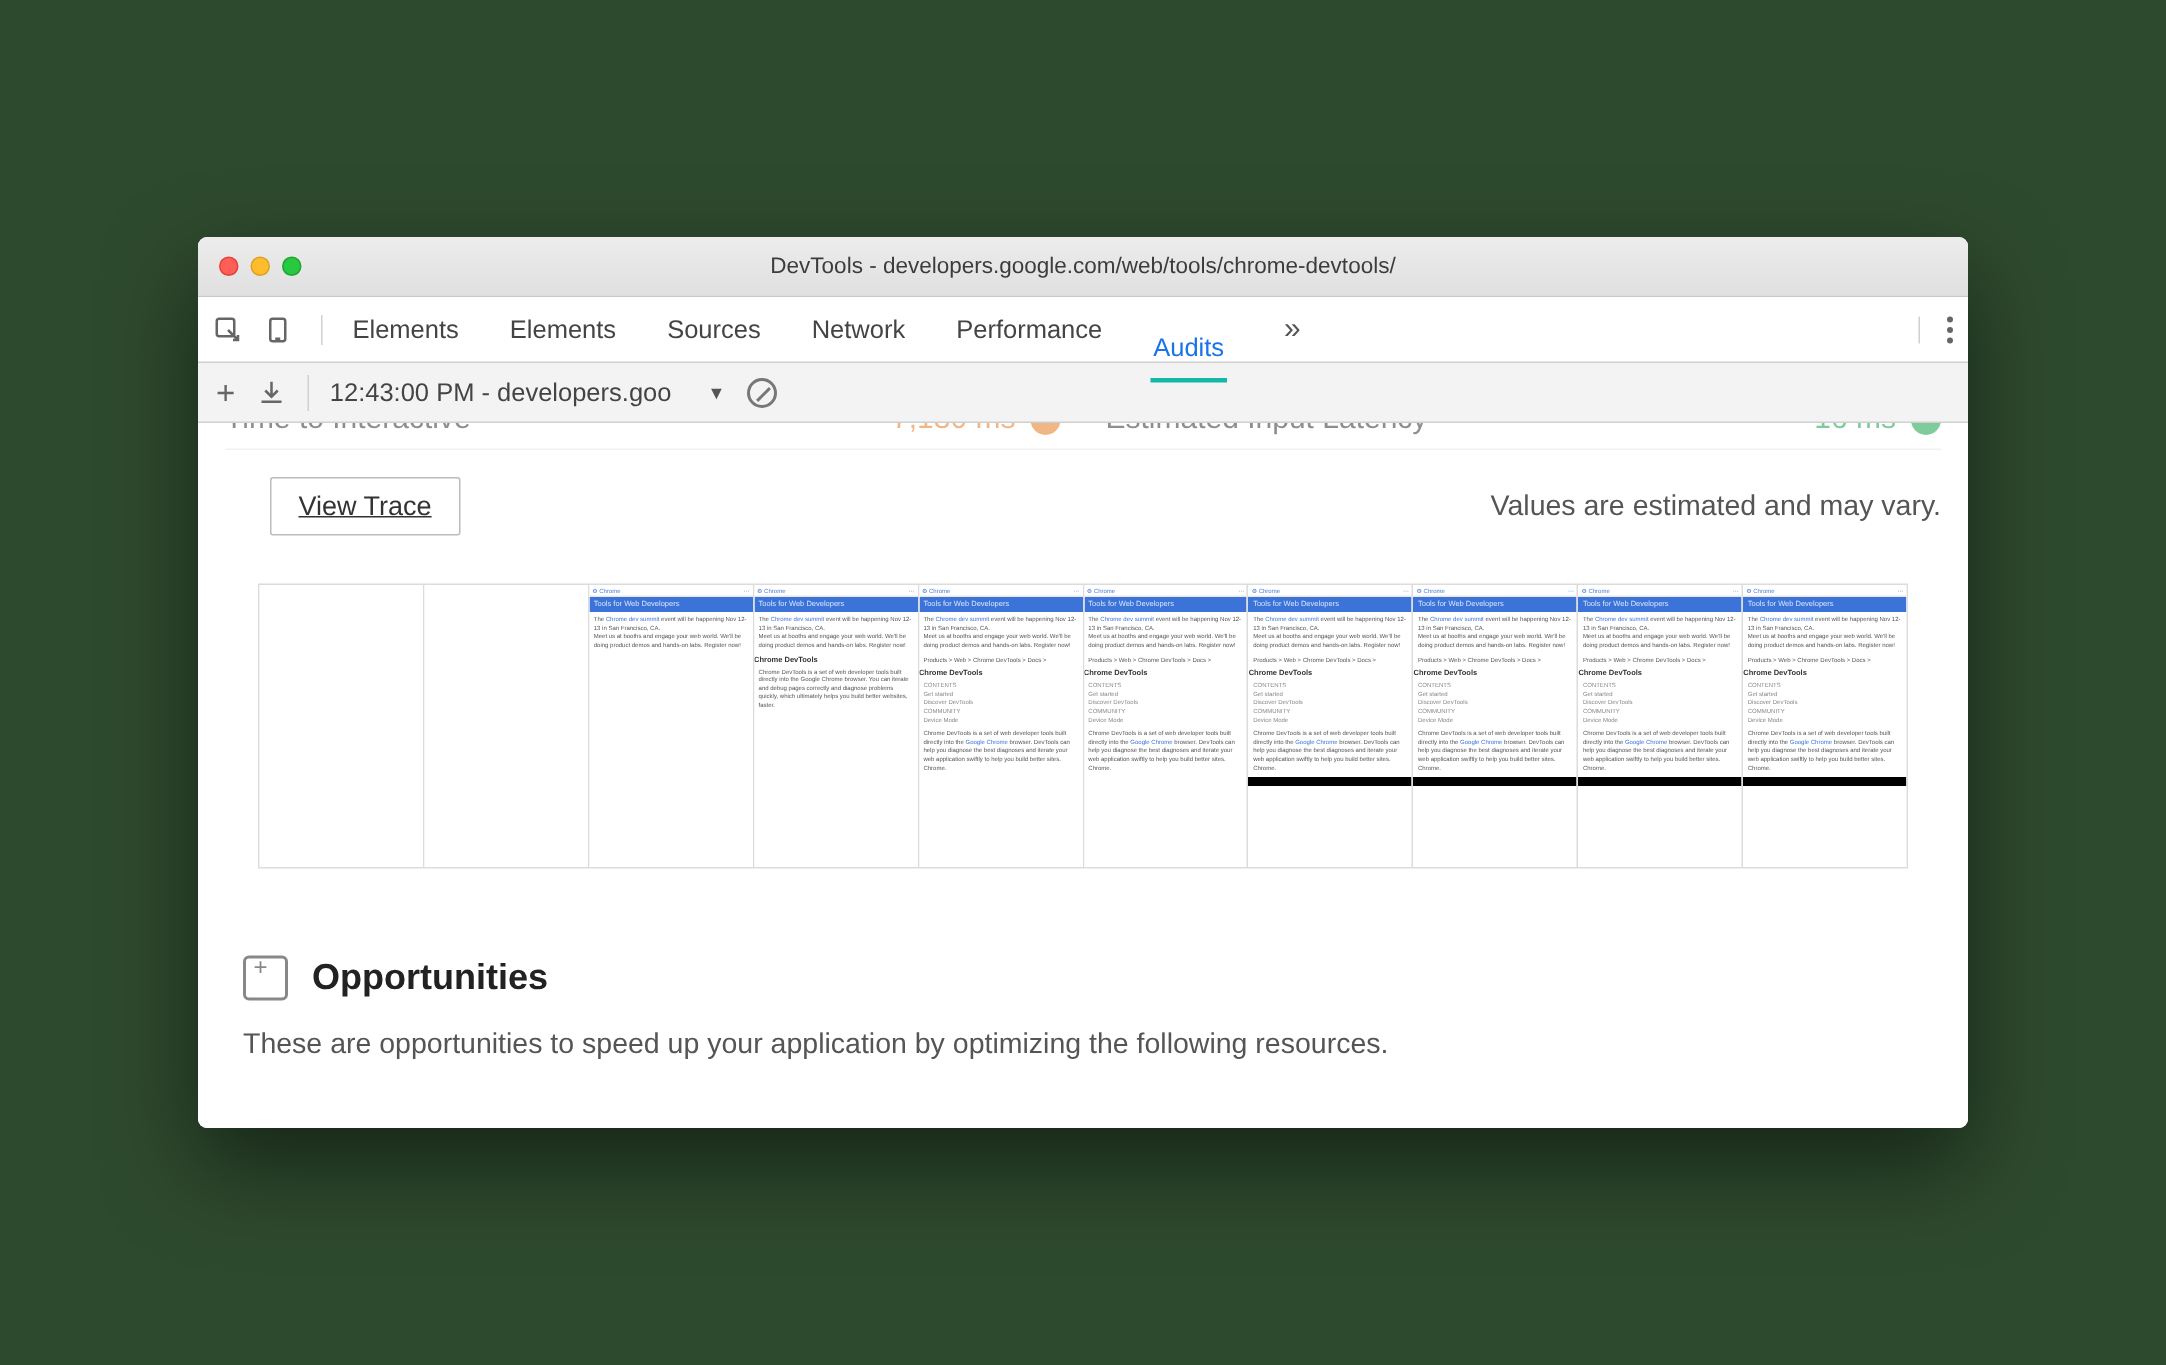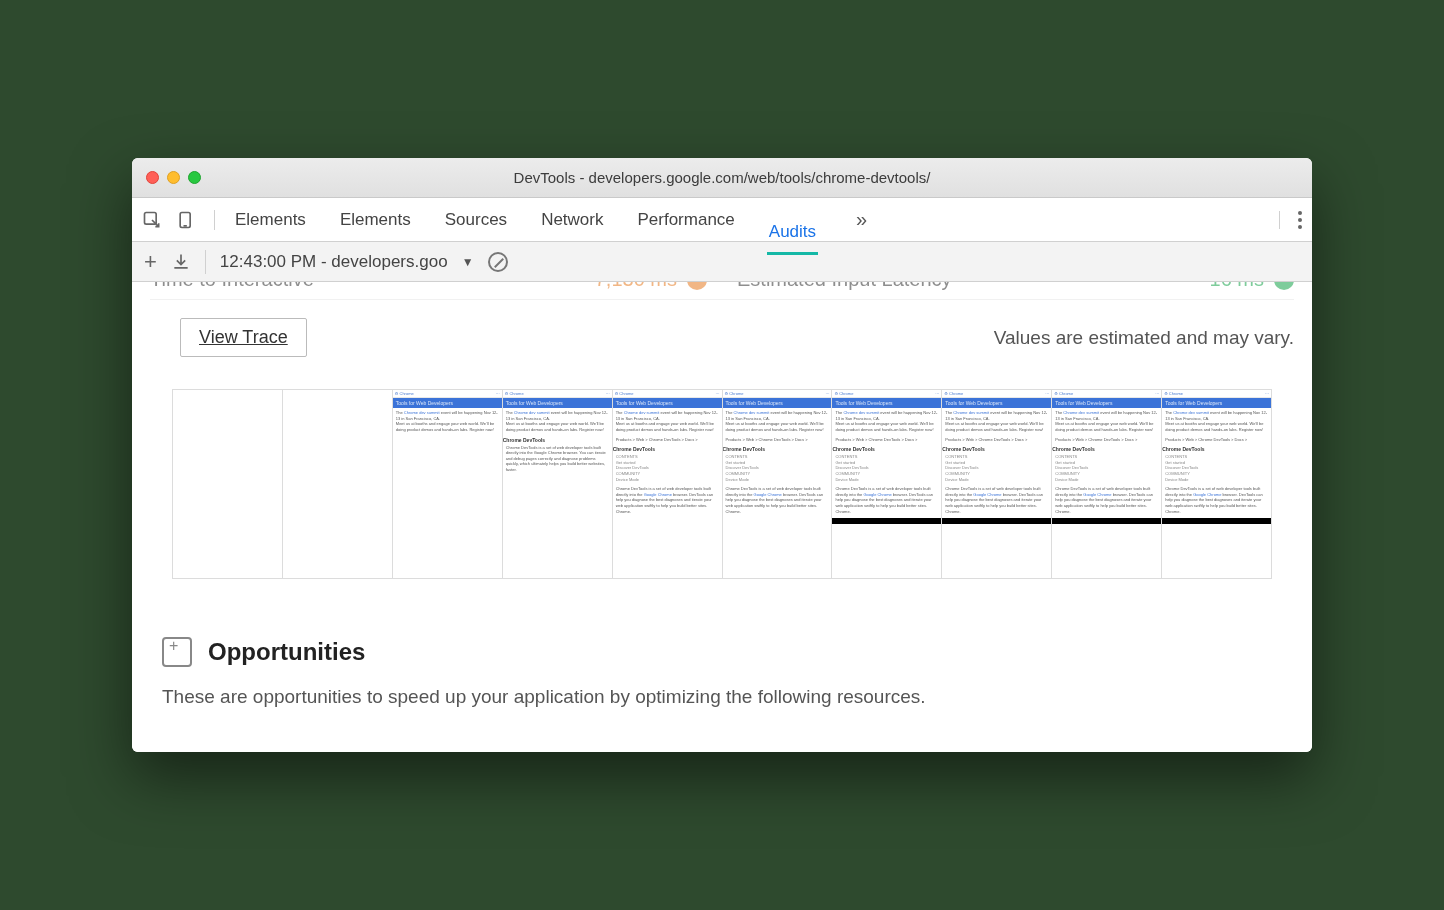--- a/index.html
+++ b/index.html
@@ -57,21 +57,21 @@
   
   .toolbar {
     height: 40px;
     background:#f3f3f3;
     border-bottom:1px solid #d0d0d0;
     display:flex; align-items:center; padding:0 12px; gap:14px;
     font-size:17px; color:#444;
   }
   .toolbar .plus, .toolbar .download { font-size:22px; color:#666; cursor:pointer; }
   .toolbar .sep { width:1px; height:24px; background:#d0d0d0; }
-  .toolbar .run-select { display:flex; align-items:center; gap:14px; cursor:pointer;}
+  .toolbar .run-select { display:flex; align-items:center; gap:24px; cursor:pointer;}
   .toolbar .triangle { font-size:12px; color:#555; }
   .toolbar .nope {
     width:20px; height:20px; border:2px solid #777; border-radius:50%;
     position:relative;
   }
   .toolbar .nope::after {
     content:""; position:absolute; left:3px; top:8px; width:12px; height:2px;
     background:#777; transform:rotate(-45deg);
   }
   

